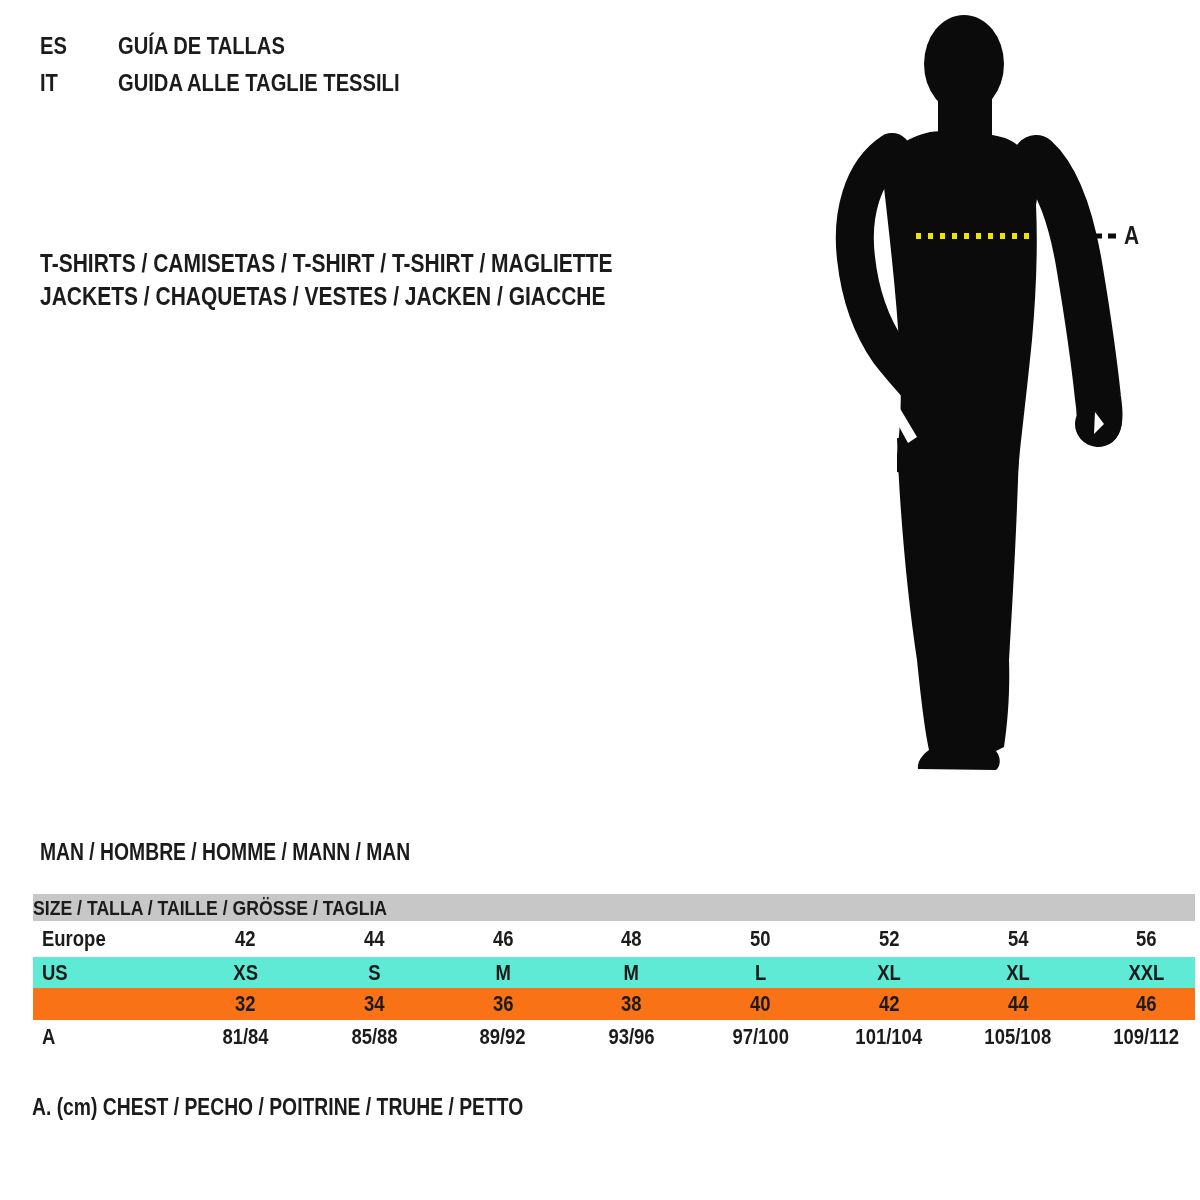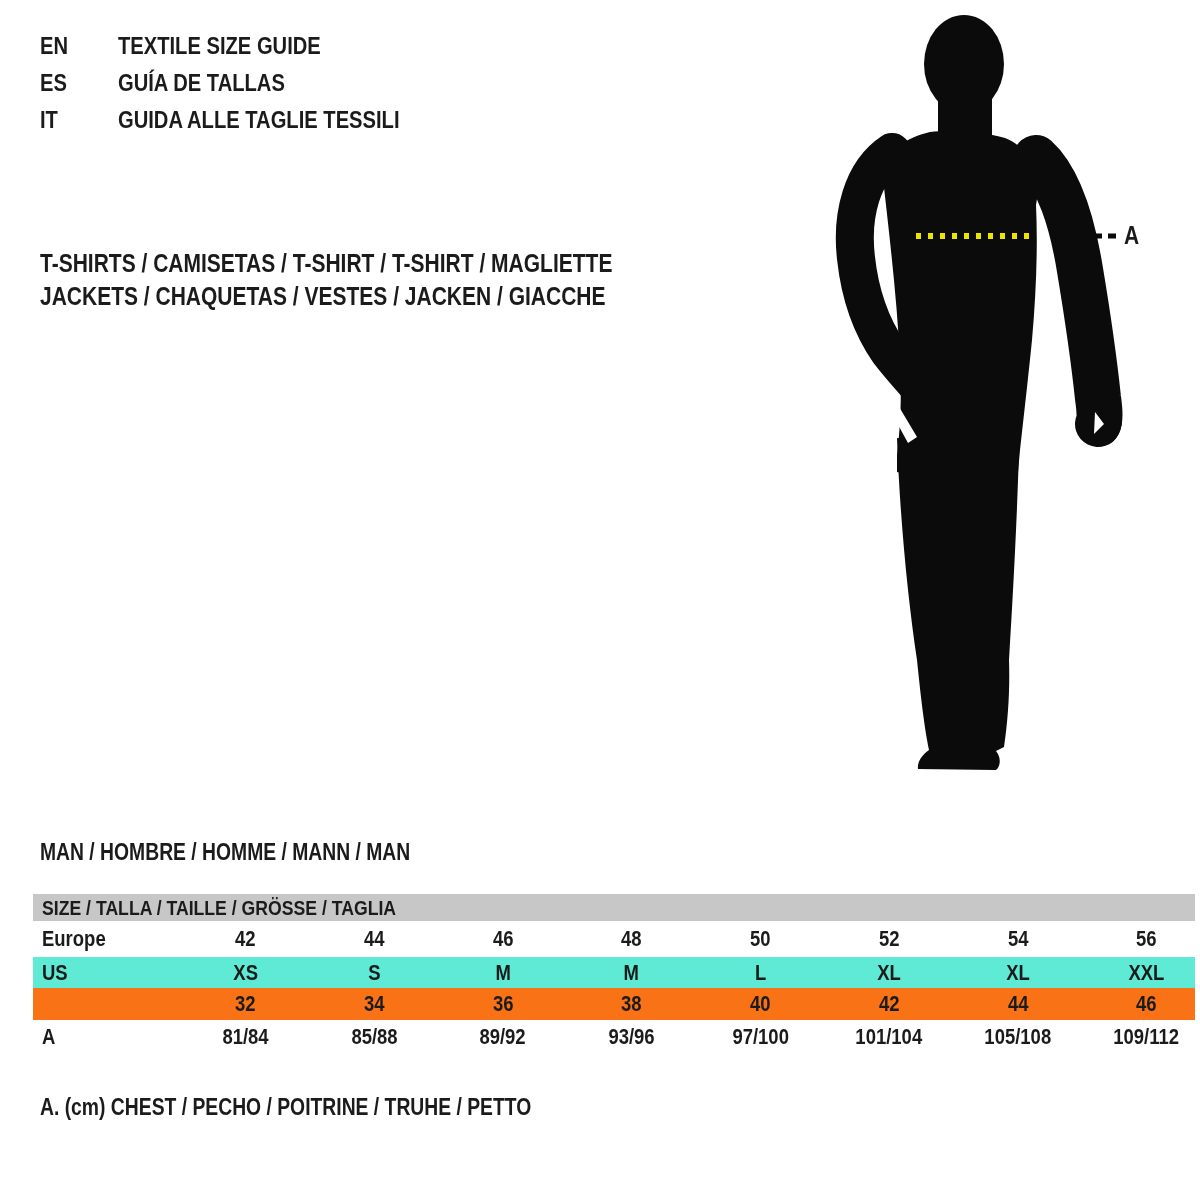--- a/index.html
+++ b/index.html
@@ -15,36 +15,32 @@
   .lang-code{width:78px;}
 
   .product-lines{position:absolute;left:40px;top:220px;font-weight:bold;font-size:25px;line-height:33px;margin-top:27px;}
 
   .figure-svg{position:absolute;left:0;top:0;width:1200px;height:1200px;pointer-events:none;}
   .measure-label{position:absolute;left:1124px;top:221px;font-size:25px;font-weight:bold;}
 
   .section-title{position:absolute;left:40px;top:839px;font-size:23px;font-weight:bold;}
 
   .size-table{position:absolute;left:33px;top:894px;width:1162px;font-weight:bold;}
-  .thead{background:#c7c7c7;height:27px;line-height:27px;padding-left:9px;font-size:21px;}
+  .thead{background:#c7c7c7;height:27px;line-height:27px;padding-left:0;font-size:21px;}
   .trow{display:grid;grid-template-columns:132px repeat(8,1fr);align-items:center;font-size:22px;gap:32px;}
   .trow.shaded{background:#ececec;}
   .trow .lbl{padding-left:9px;text-align:left;}
   .trow .val{text-align:center;}
 
-  .footnote{position:absolute;left:40px;top:1094px;font-size:23px;font-weight:bold;}
+  .footnote{position:absolute;left:32px;top:1094px;font-size:23px;font-weight:bold;}
 </style>
 </head>
 <body style="color: rgb(27, 27, 27);">
 
 <div class="lang-list" id="langList">
-    <div class="lang-row">
-      <span class="lang-code"><span class="cond">EN</span></span>
-      <span class="cond">TEXTILE SIZE GUIDE</span>
-    </div>
     <div class="lang-row">
       <span class="lang-code"><span class="cond">ES</span></span>
       <span class="cond">GUÍA DE TALLAS</span>
     </div>
     <div class="lang-row">
       <span class="lang-code"><span class="cond">IT</span></span>
       <span class="cond">GUIDA ALLE TAGLIE TESSILI</span>
     </div>
   </div>
 

